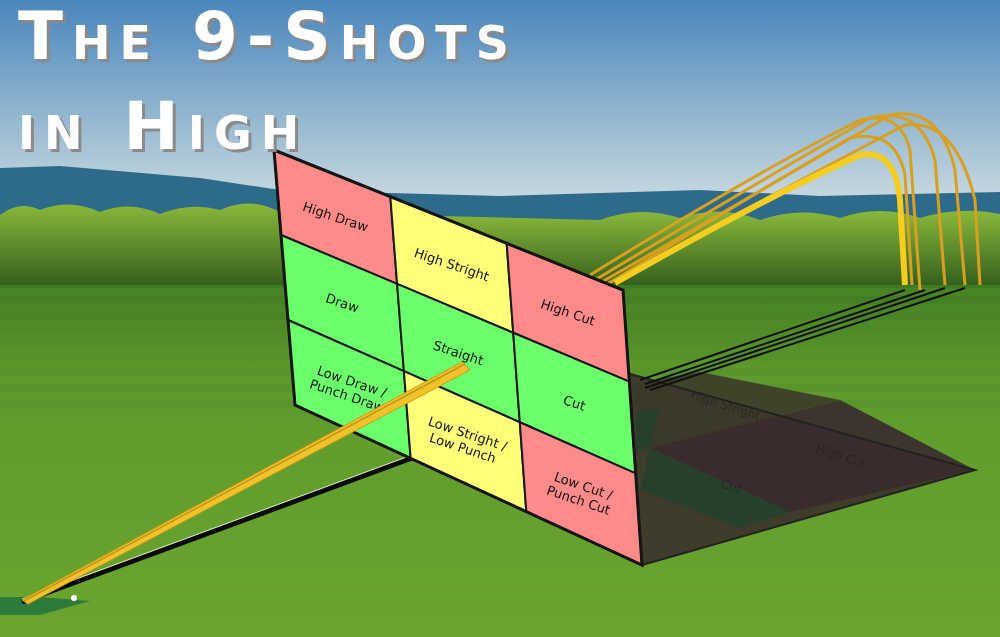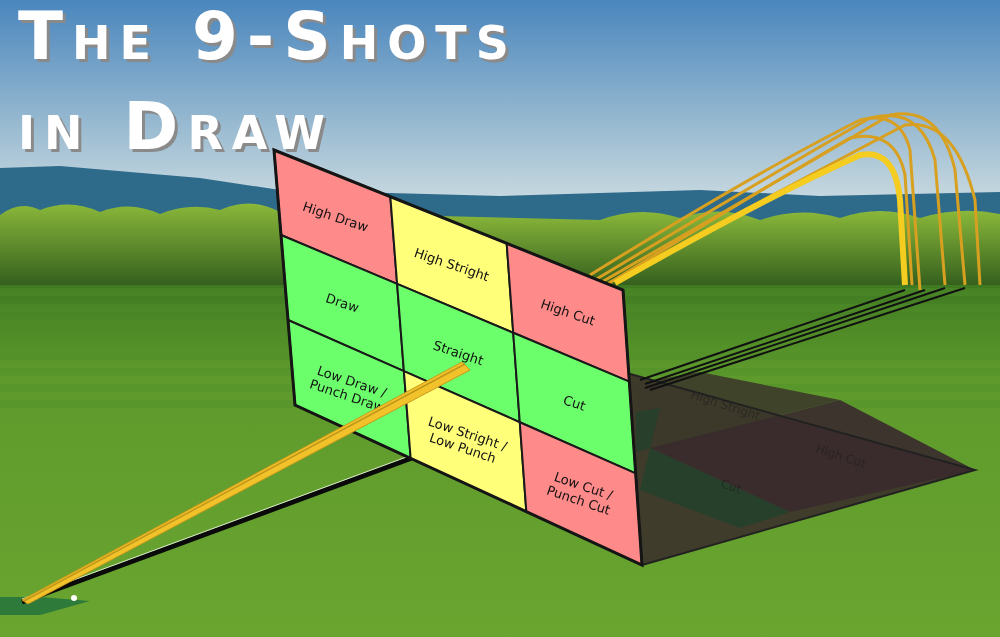--- a/index.html
+++ b/index.html
@@ -100,13 +100,13 @@
       <polygon points="519.7777777777777,422.2222222222222 635.6666666666666,473.3333333333333 642,565 526.3333333333333,511.66666666666663" fill="#ff8a8a" stroke="#1a1a1a" stroke-width="2"></polygon>
       <text class="cell-text" text-anchor="middle" transform="translate(580.9444444444443,493.05555555555543) rotate(18.579298208337985)"><tspan x="0" dy="-3">Low Cut /</tspan><tspan x="0" dy="15">Punch Cut</tspan></text>
       <polygon points="274,150 623,290 642,565 295,405" fill="none" stroke="#151515" stroke-width="3"></polygon>
     </g>
 
   <path d="M22,600 L462,362 L470,370 L28,604 Z" fill="#f2c22a" stroke="#c89a1a" stroke-width="1"></path>
   <line x1="24" y1="601" x2="465" y2="364" stroke="#a07a10" stroke-width="1.5" opacity="0.6"></line>
 </svg>
 
 <div id="title-line1" class="title">The 9-Shots</div>
-<div id="title-line2" class="title">in Draw</div>
+<div id="title-line2" class="title">in High</div>
 
 </body></html>

